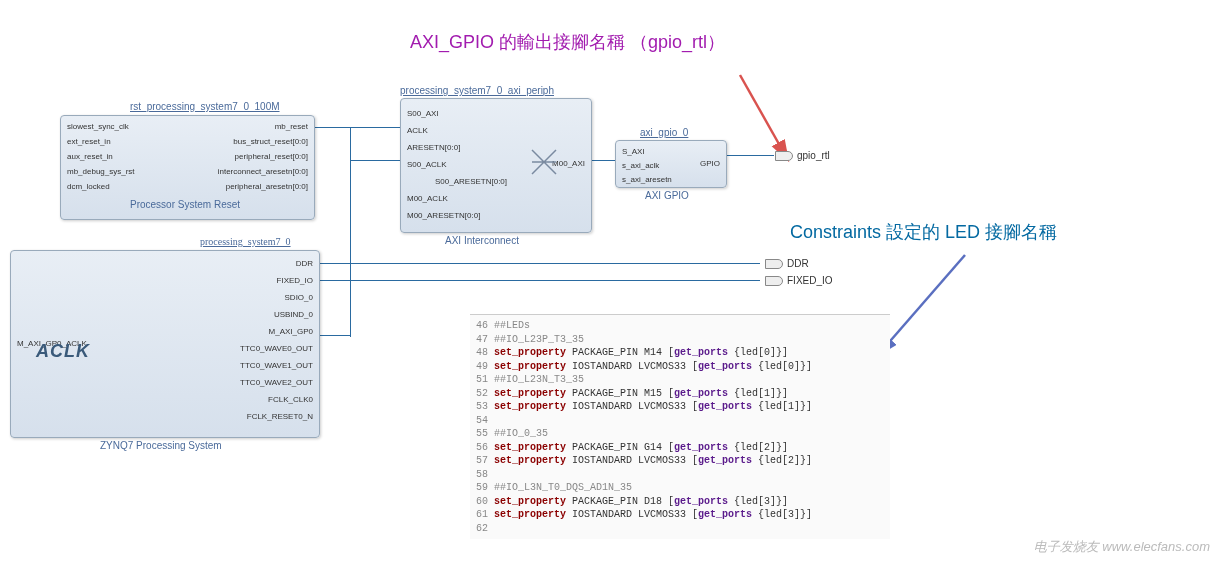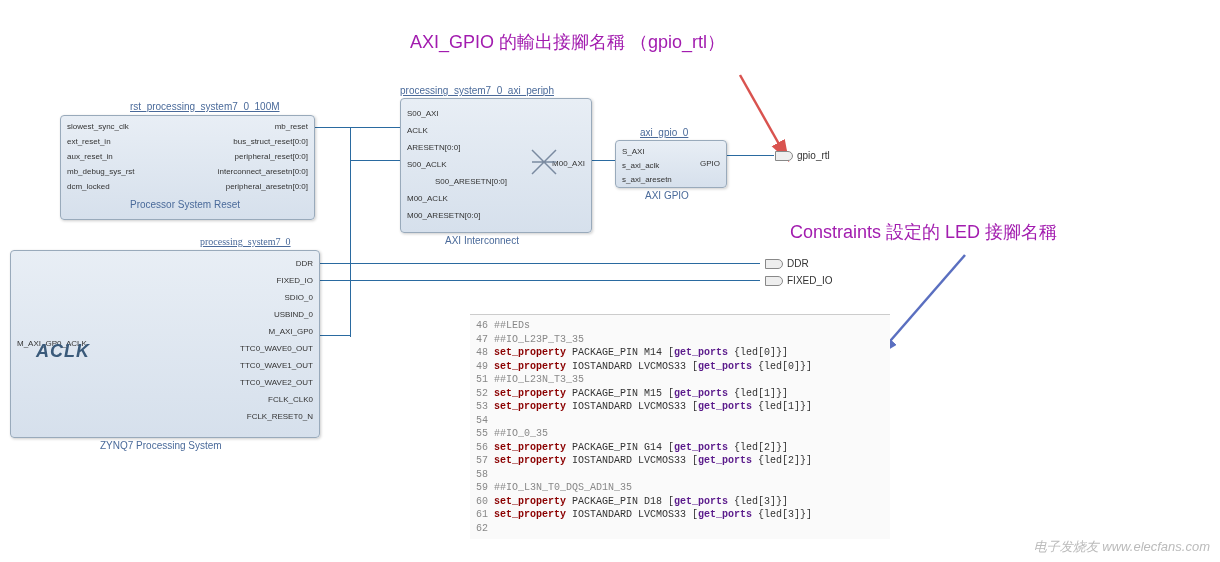--- a/index.html
+++ b/index.html
@@ -1,20 +1,20 @@
 <!DOCTYPE html>
 <html><head>
 <meta charset="utf-8">
 <style>
 * { box-sizing: border-box; margin: 0; padding: 0; }
 body { font-family: Arial, sans-serif; background: #fff; width: 1220px; height: 562px; position: relative; overflow: hidden; }
 .diagram-area { position: absolute; left: 0; top: 80px; width: 870px; height: 380px; }
 .annotation { position: absolute; font-size: 18px; font-weight: 500; }
 .anno-red { color: #a21caf; left: 410px; top: 30px; }
-.anno-blue { color: #a21caf; left: 790px; top: 220px; }
+.anno-blue { color: #0369a1; left: 790px; top: 220px; }
 .arrow-red { position: absolute; left: 730px; top: 70px; }
 .arrow-blue { position: absolute; left: 870px; top: 250px; }
 .block { position: absolute; background: linear-gradient(#e8eef5, #d6e0ec); border: 1px solid #9ab; border-radius: 4px; box-shadow: 1px 1px 3px rgba(0,0,0,0.2); }
 .block-title { position: absolute; font-size: 10px; color: #4a6a9a; text-decoration: underline; white-space: nowrap; }
 .block-caption { position: absolute; font-size: 10px; color: #4a6a9a; white-space: nowrap; }
 .port { font-size: 8px; color: #333; white-space: nowrap; position: absolute; }
 .port-left { text-align: right; }
 .port-right { text-align: right; }
 .block-rst { left: 60px; top: 35px; width: 255px; height: 105px; }
 .block-zynq { left: 10px; top: 170px; width: 310px; height: 188px; }

